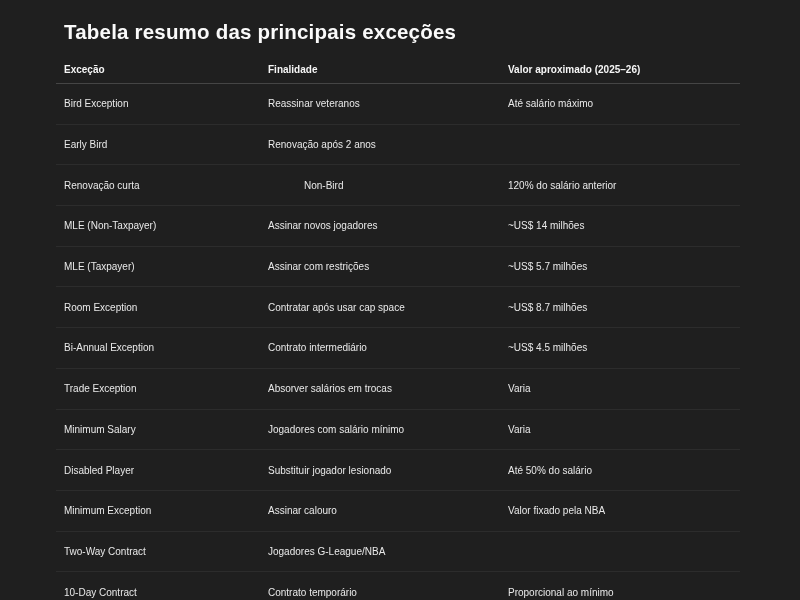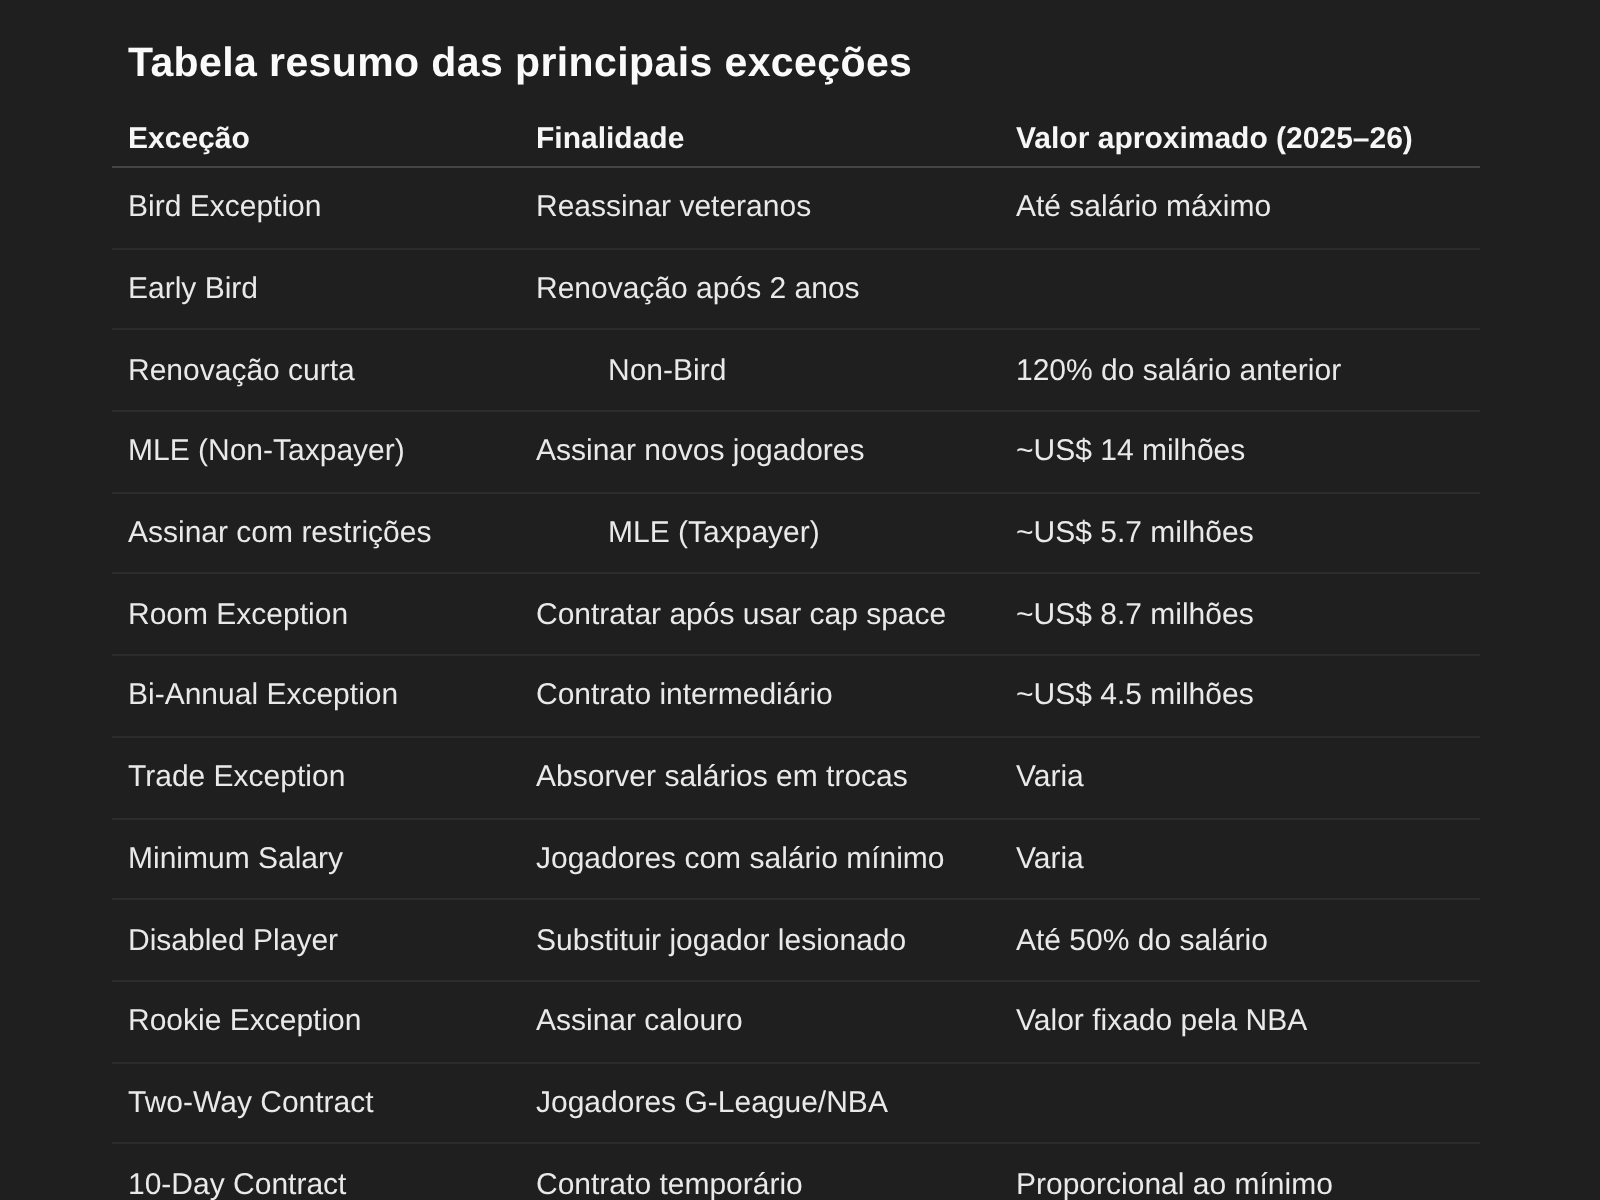--- a/index.html
+++ b/index.html
@@ -33,21 +33,21 @@
   }
   .table {
     margin-top: 11px;
     width: 684px;
   }
   .row {
     display: flex;
     align-items: center;
     height: 39.7px;
     border-bottom: 1px solid #2c2c2c;
-    font-size: 15px;
+    font-size: 10px;
     font-weight: 400;
     color: #e9e9e9;
   }
   .row.header {
     height: 28px;
     border-bottom: 1px solid #454545;
     font-weight: 700;
     color: #f6f6f6;
   }
   .row:last-child {
@@ -90,22 +90,22 @@
           <div class="cell c2">Renovação curta</div>
           <div class="cell c1">Non-Bird</div>
           <div class="cell c3">120% do salário anterior</div>
         </div>
         <div class="row">
           <div class="cell c1">MLE (Non-Taxpayer)</div>
           <div class="cell c2">Assinar novos jogadores</div>
           <div class="cell c3">~US$ 14 milhões</div>
         </div>
         <div class="row">
+          <div class="cell c1">MLE (Taxpayer)</div>
           <div class="cell c2">Assinar com restrições</div>
-          <div class="cell c1">MLE (Taxpayer)</div>
           <div class="cell c3">~US$ 5.7 milhões</div>
         </div>
         <div class="row">
           <div class="cell c1">Room Exception</div>
           <div class="cell c2">Contratar após usar cap space</div>
           <div class="cell c3">~US$ 8.7 milhões</div>
         </div>
         <div class="row">
           <div class="cell c1">Bi-Annual Exception</div>
           <div class="cell c2">Contrato intermediário</div>
@@ -120,21 +120,21 @@
           <div class="cell c1">Minimum Salary</div>
           <div class="cell c2">Jogadores com salário mínimo</div>
           <div class="cell c3">Varia</div>
         </div>
         <div class="row">
           <div class="cell c1">Disabled Player</div>
           <div class="cell c2">Substituir jogador lesionado</div>
           <div class="cell c3">Até 50% do salário</div>
         </div>
         <div class="row">
-          <div class="cell c1">Rookie Exception</div>
+          <div class="cell c1">Minimum Exception</div>
           <div class="cell c2">Assinar calouro</div>
           <div class="cell c3">Valor fixado pela NBA</div>
         </div>
         <div class="row">
           <div class="cell c1">Two-Way Contract</div>
           <div class="cell c2">Jogadores G-League/NBA</div>
         </div>
         <div class="row">
           <div class="cell c1">10-Day Contract</div>
           <div class="cell c2">Contrato temporário</div>

